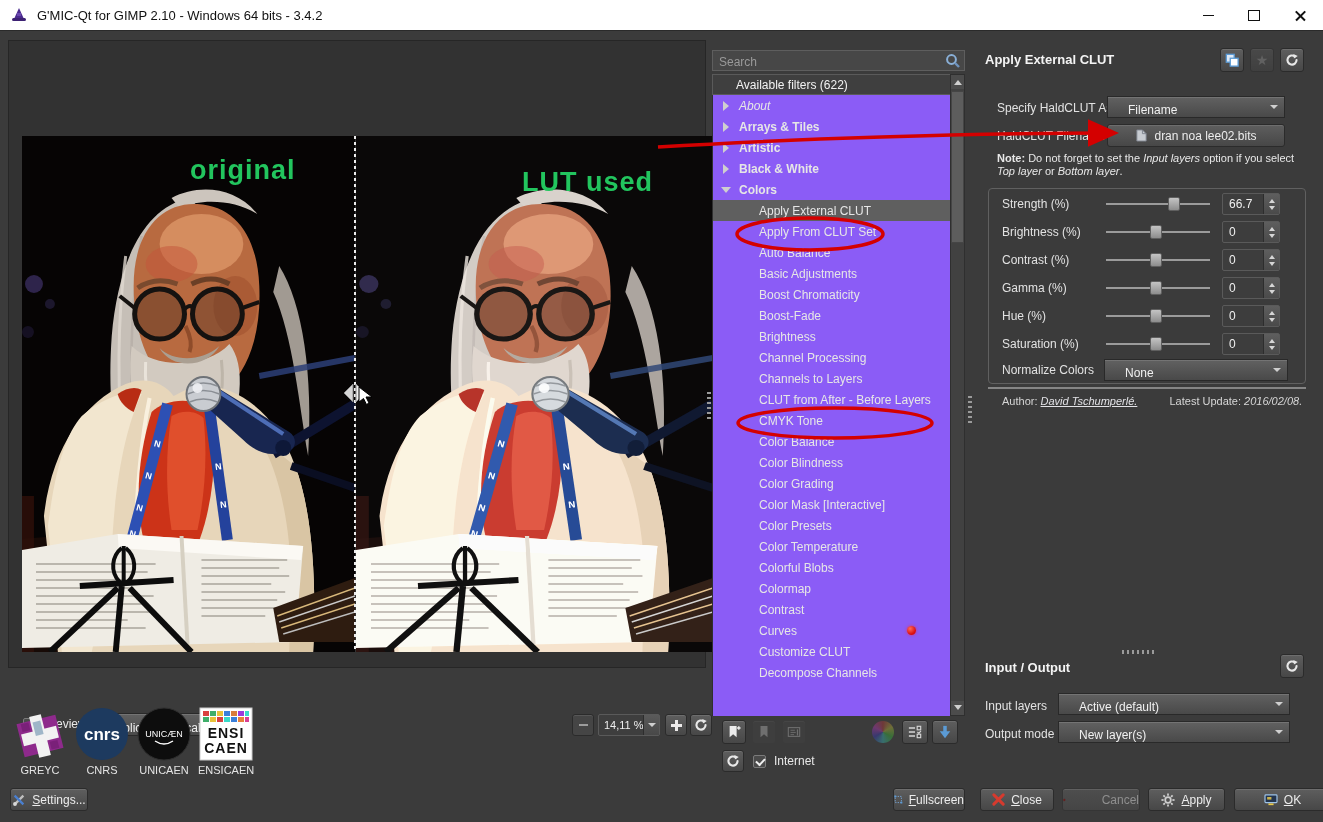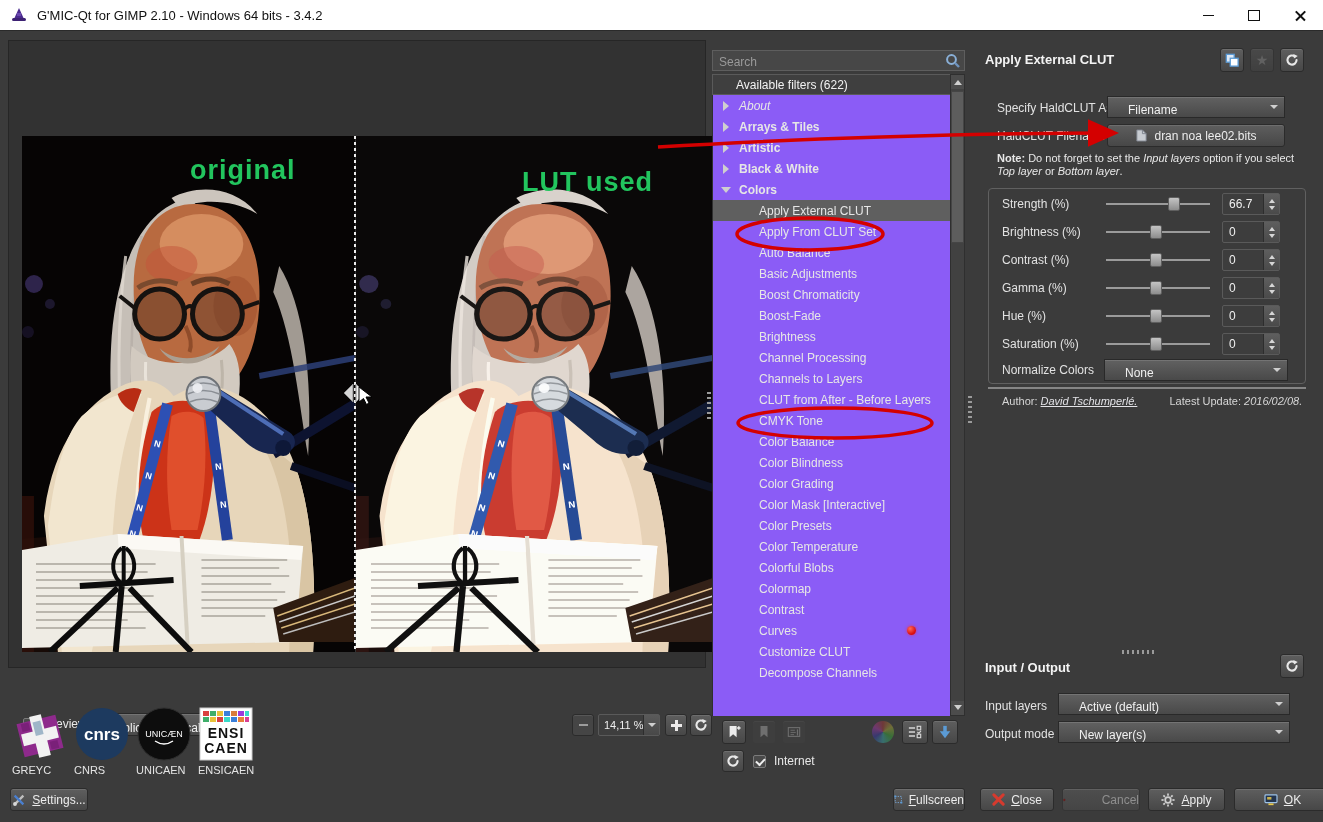--- a/index.html
+++ b/index.html
@@ -51,21 +51,21 @@
   .zoom-combo .zarrow{position:absolute;right:0;top:0;width:15px;height:100%;background:linear-gradient(#5a5a5a,#484848);border-left:1px solid #2d2d2d;display:flex;align-items:center;justify-content:center;}
   .zoom-combo .zarrow::after{content:"";border:4px solid transparent;border-top-color:#cfcfcf;margin-top:4px;}
   .zoom-in{left:656px;top:673px;}
   .plus{position:relative;width:11px;height:11px;}
   .plus::before,.plus::after{content:"";position:absolute;background:#eceaea;}
   .plus::before{left:4px;top:0;width:3px;height:11px;}
   .plus::after{left:0;top:4px;width:11px;height:3px;}
   .zoom-refresh{left:681px;top:673px;}
 
   
-  .logo{position:absolute;top:707px;width:56px;}
+  .logo{position:absolute;top:707px;width:56px;text-align:center;}
   .logo .art{width:54px;height:54px;margin:0 auto;display:block;}
   .logo .cap{margin-top:3px;font-size:11px;color:#e4e4e4;}
   .logo1{left:12px;} .logo2{left:74px;} .logo3{left:136px;} .logo4{left:198px;}
 
   
   .btn{position:absolute;height:23px;background:linear-gradient(#5e5e5e,#474747);border:1px solid #2b2b2b;border-radius:3px;color:#ececec;font-size:12px;display:flex;align-items:center;justify-content:center;gap:6px;box-shadow:inset 0 1px 0 rgba(255,255,255,.1);box-sizing:border-box;}
   .btn .mn{display:inline-block;}
   .btn .mn::first-letter{text-decoration:underline;}
   .btn.disabled{color:#8f8f8f;background:linear-gradient(#4e4e4e,#454545);border-color:#353535;gap:36px;}
   .btn-settings{left:10px;top:788px;width:78px;}

